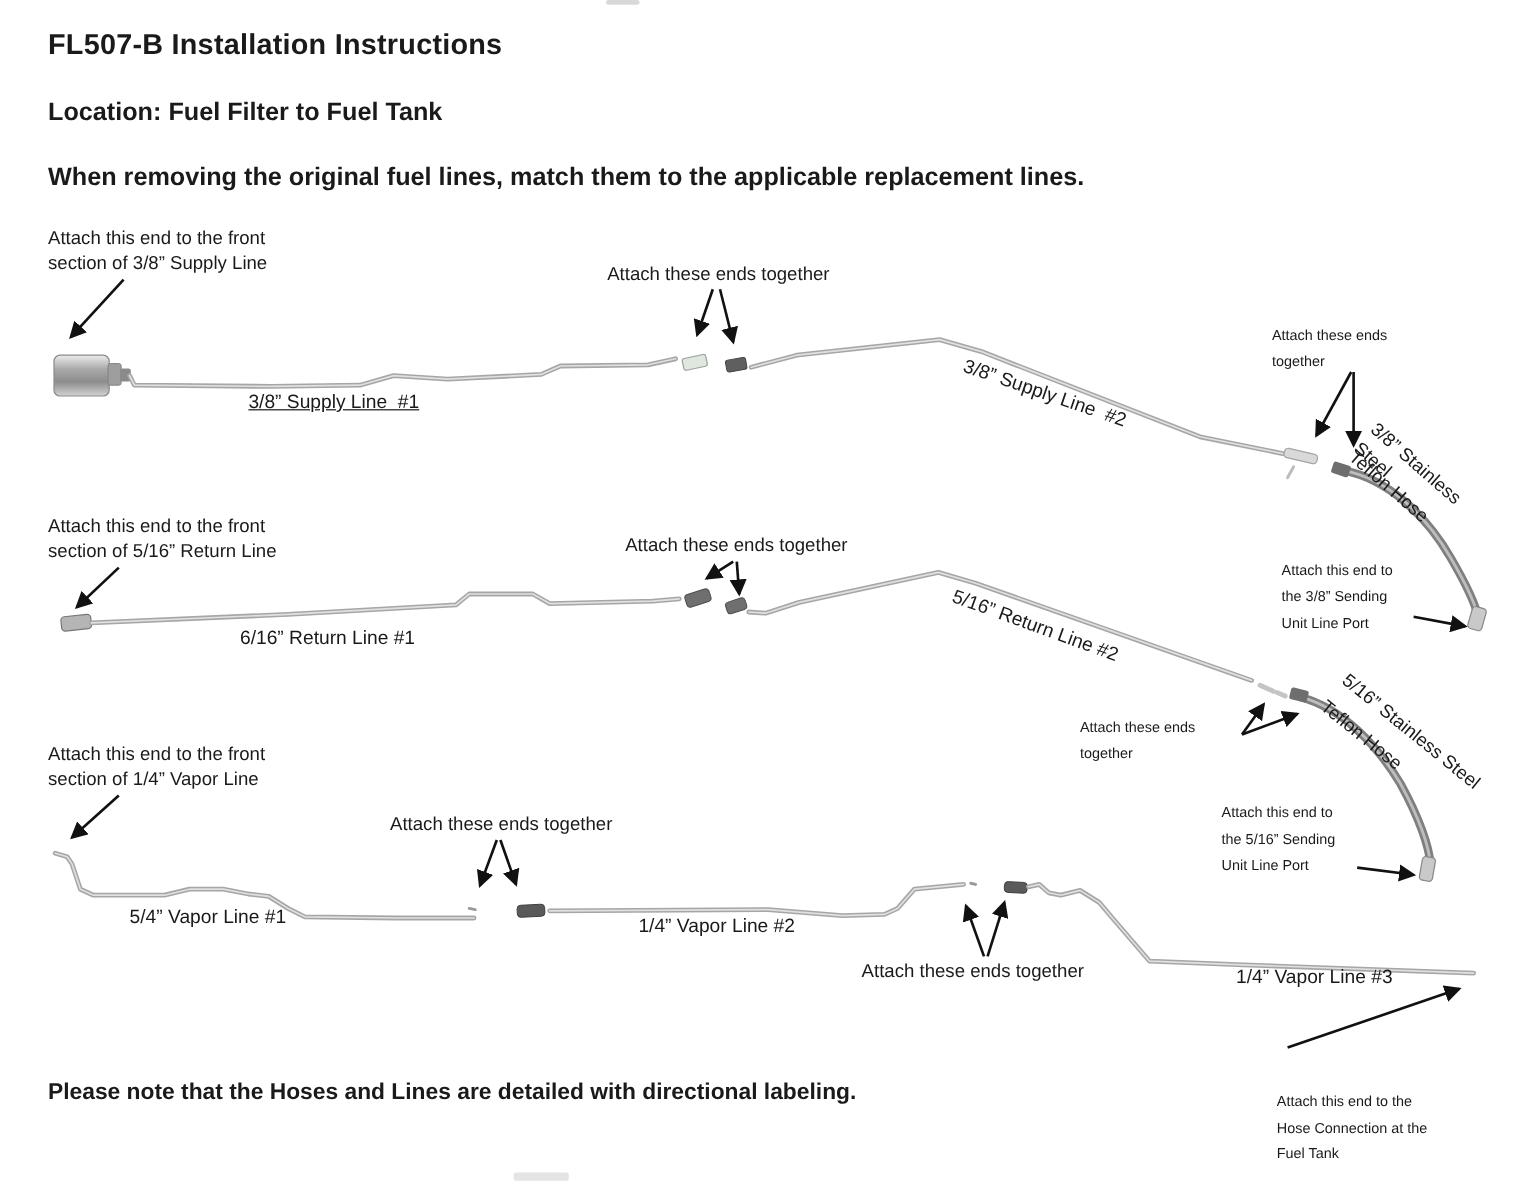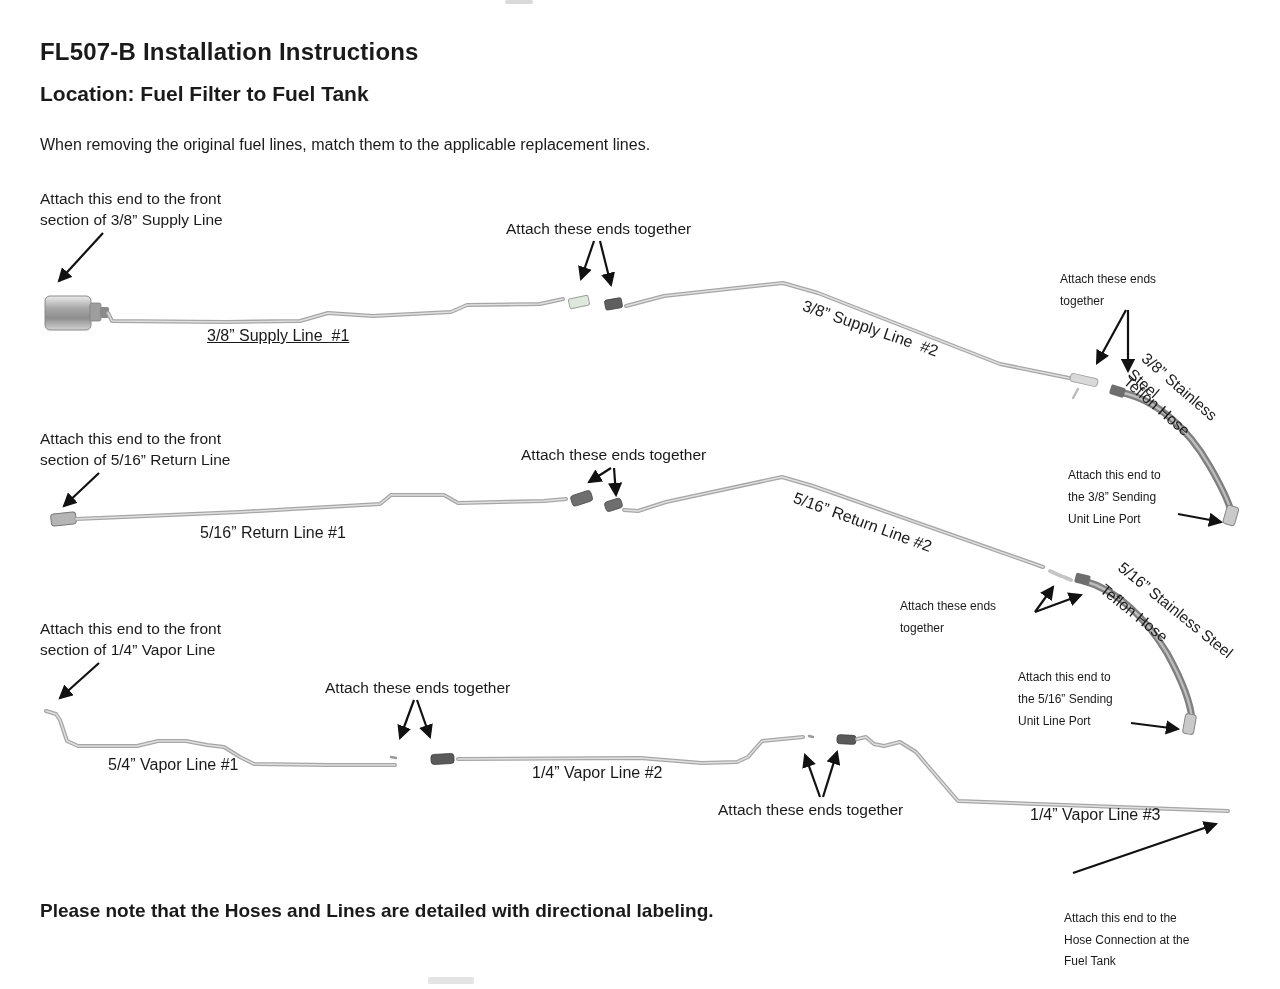--- a/index.html
+++ b/index.html
@@ -1,21 +1,21 @@
 <!DOCTYPE html>
 <html><head>
 <meta charset="utf-8">
 <style>
   html,body{margin:0;padding:0;background:#ffffff;}
   #page{position:relative;width:1280px;height:989px;background:#ffffff;overflow:hidden;
         font-family:"Liberation Sans", sans-serif;color:#1a1a1a;}
   .abs{position:absolute;}
   .title{font-size:24px;font-weight:bold;letter-spacing:.2px;}
   .sub{font-size:21px;font-weight:bold;}
-  .intro{font-size:16px;font-weight:normal;}
+  .intro{font-size:21px;font-weight:bold;}
   .note{font-size:15.5px;line-height:21px;white-space:pre-line;}
   .annot{font-size:12px;white-space:pre-line;line-height:22px;}
   .linelabel{font-size:16px;white-space:pre;}
   .rot{transform-origin:left top;}
   .footer-note{font-size:19px;font-weight:bold;}
   svg{position:absolute;left:0;top:0;}
   .artifact{background:#d9d9d9;border-radius:2px;}
 </style>
 </head>
 <body>
@@ -125,40 +125,40 @@
         <path d="M99,663 L60,698" marker-end="url(#ah)"></path>
         <path d="M414,700 L400,738" marker-end="url(#ah)"></path>
         <path d="M417,700 L430,737" marker-end="url(#ah)"></path>
         <path d="M820,797 L805,755" marker-end="url(#ah)"></path>
         <path d="M823,797 L837,752" marker-end="url(#ah)"></path>
         <path d="M1073,873 L1216,824" marker-end="url(#ah)"></path>
       </g>
     </g>
   </svg>
 
-  <div class="abs title" style="left:40px;top:38px;">FL507-B Installation Instructions</div>
+  <div class="abs title" style="left:40px;top:24px;">FL507-B Installation Instructions</div>
   <div class="abs sub" style="left:40px;top:82px;">Location: Fuel Filter to Fuel Tank</div>
   <div class="abs intro" style="left:40px;top:136px;">When removing the original fuel lines, match them to the applicable replacement lines.</div>
 
   <div class="abs note" style="left:40px;top:188px;">Attach this end to the front
 section of 3/8” Supply Line</div>
   <div class="abs linelabel" style="left:207px;top:327px;text-decoration:underline;">3/8” Supply Line  #1</div>
   <div class="abs note" style="left:506px;top:218px;">Attach these ends together</div>
   <div class="abs linelabel rot" style="left:806px;top:297px;transform:rotate(19deg);">3/8” Supply Line  #2</div>
   <div class="abs annot" style="left:1060px;top:268px;">Attach these ends
 together</div>
   <div class="abs note rot" style="left:1151px;top:348px;transform:rotate(41deg);">3/8” Stainless Steel</div>
   <div class="abs note rot" style="left:1133px;top:371px;transform:rotate(41deg);">Teflon Hose</div>
   <div class="abs annot" style="left:1068px;top:464px;">Attach this end to
 the 3/8” Sending
 Unit Line Port</div>
 
   <div class="abs note" style="left:40px;top:428px;">Attach this end to the front
 section of 5/16” Return Line</div>
-  <div class="abs linelabel" style="left:200px;top:524px;">5/16” Return Line #1</div>
+  <div class="abs linelabel" style="left:200px;top:524px;">6/16” Return Line #1</div>
   <div class="abs note" style="left:521px;top:444px;">Attach these ends together</div>
   <div class="abs linelabel rot" style="left:797px;top:489px;transform:rotate(20deg);">5/16” Return Line #2</div>
   <div class="abs annot" style="left:900px;top:595px;">Attach these ends
 together</div>
   <div class="abs note rot" style="left:1127px;top:557px;transform:rotate(39deg);">5/16” Stainless Steel</div>
   <div class="abs note rot" style="left:1109px;top:579px;transform:rotate(39deg);">Teflon Hose</div>
   <div class="abs annot" style="left:1018px;top:666px;">Attach this end to
 the 5/16” Sending
 Unit Line Port</div>
 

